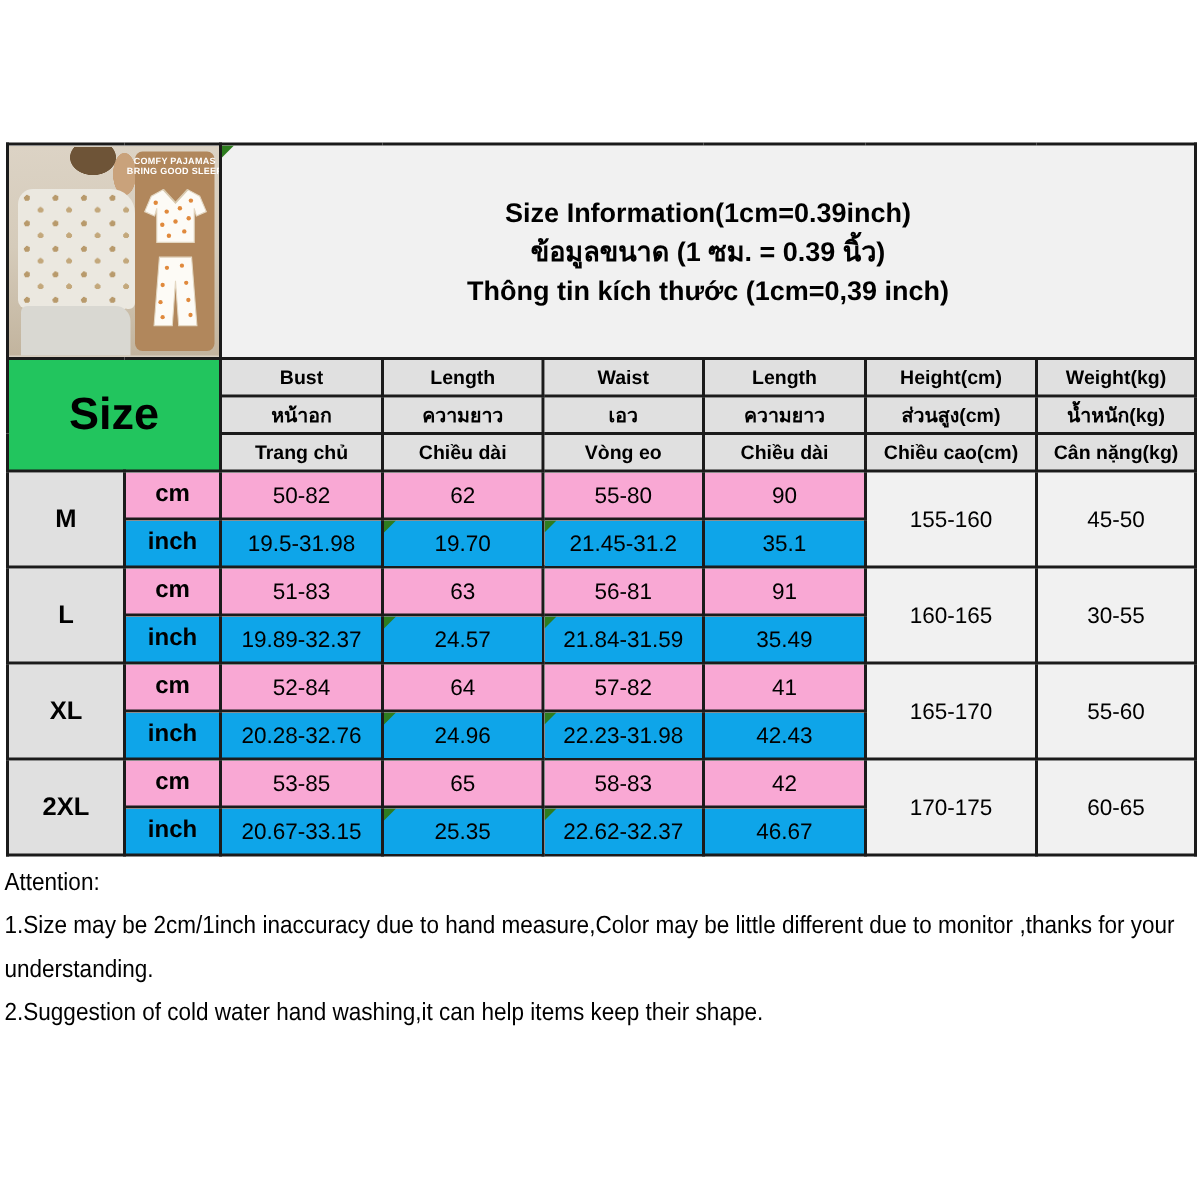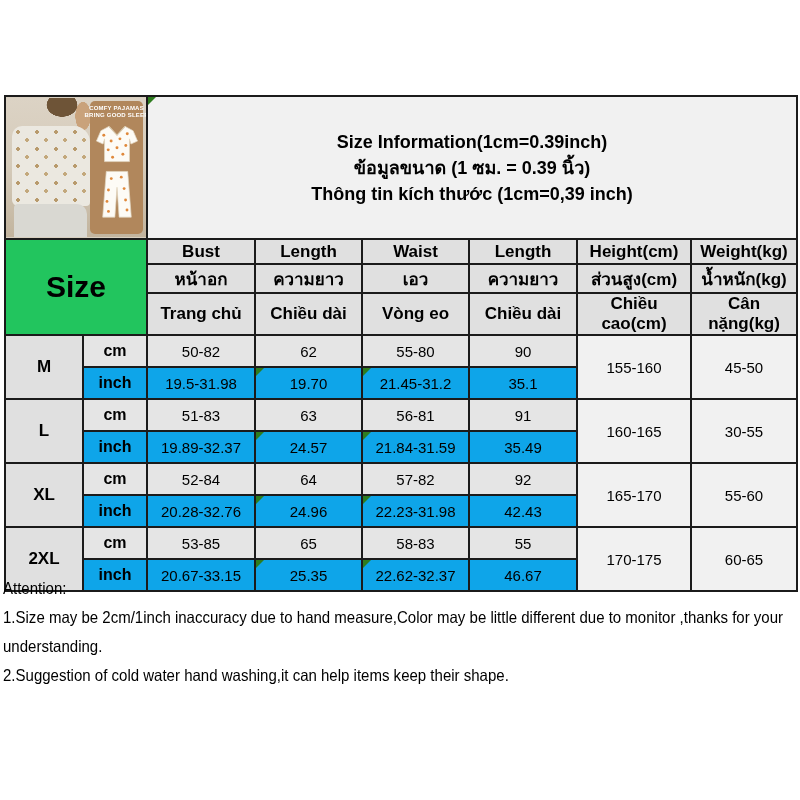--- a/index.html
+++ b/index.html
@@ -25,25 +25,25 @@
     color:#000;
     overflow:hidden;
   }
   tr.r-title{height:143px;}
   tr.r-head{height:25px;}
   tr.r-data{height:32px;}
 
   td.title-cell{background:#f1f1f1;}
   .title-line{font-weight:bold;font-size:18px;line-height:26px;color:#000;}
 
-  td.head-cell{background:#e0e0e0;font-weight:bold;font-size:17px;}
+  td.head-cell{background:#e0e0e0;font-weight:bold;font-size:13px;}
   td.size-cell{background:#22c55e;font-weight:bold;font-size:30px;}
   td.size-name{background:#e0e0e0;font-weight:bold;font-size:17px;}
   td.unit-cell{font-weight:bold;font-size:16px;}
-  td.u-cm, td.d-cm{background:#e5e5e5;}
+  td.u-cm, td.d-cm{background:#f9a8d4;}
   td.u-inch, td.d-inch{background:#0ea5e9;}
   td.d-cm, td.d-inch{font-size:15px;color:#2e2e2e;font-weight:normal;margin-top:47px;}
   td.hw-cell{background:#f1f1f1;font-size:15px;color:#2e2e2e;}
 
   td.flag{position:relative;}
   td.flag::after{
     content:"";position:absolute;top:0;left:0;width:0;height:0;
     border-top:8px solid #2e7d1f;border-right:8px solid transparent;
   }
 
@@ -208,39 +208,39 @@
       <td class="d-inch flag">21.84-31.59</td>
       <td class="d-inch">35.49</td>
     </tr>
 
     <tr class="r-data">
       <td class="size-name" rowspan="2">XL</td>
       <td class="unit-cell u-cm">cm</td>
       <td class="d-cm">52-84</td>
       <td class="d-cm">64</td>
       <td class="d-cm">57-82</td>
-      <td class="d-cm">92</td>
+      <td class="d-cm">41</td>
       <td class="hw-cell" rowspan="2">165-170</td>
       <td class="hw-cell" rowspan="2">55-60</td>
     </tr>
     <tr class="r-data">
       <td class="unit-cell u-inch">inch</td>
       <td class="d-inch">20.28-32.76</td>
       <td class="d-inch flag">24.96</td>
       <td class="d-inch flag">22.23-31.98</td>
       <td class="d-inch">42.43</td>
     </tr>
 
     <tr class="r-data">
       <td class="size-name" rowspan="2">2XL</td>
       <td class="unit-cell u-cm">cm</td>
       <td class="d-cm">53-85</td>
       <td class="d-cm">65</td>
       <td class="d-cm">58-83</td>
-      <td class="d-cm">55</td>
+      <td class="d-cm">42</td>
       <td class="hw-cell" rowspan="2">170-175</td>
       <td class="hw-cell" rowspan="2">60-65</td>
     </tr>
     <tr class="r-data">
       <td class="unit-cell u-inch">inch</td>
       <td class="d-inch">20.67-33.15</td>
       <td class="d-inch flag">25.35</td>
       <td class="d-inch flag">22.62-32.37</td>
       <td class="d-inch">46.67</td>
     </tr>

